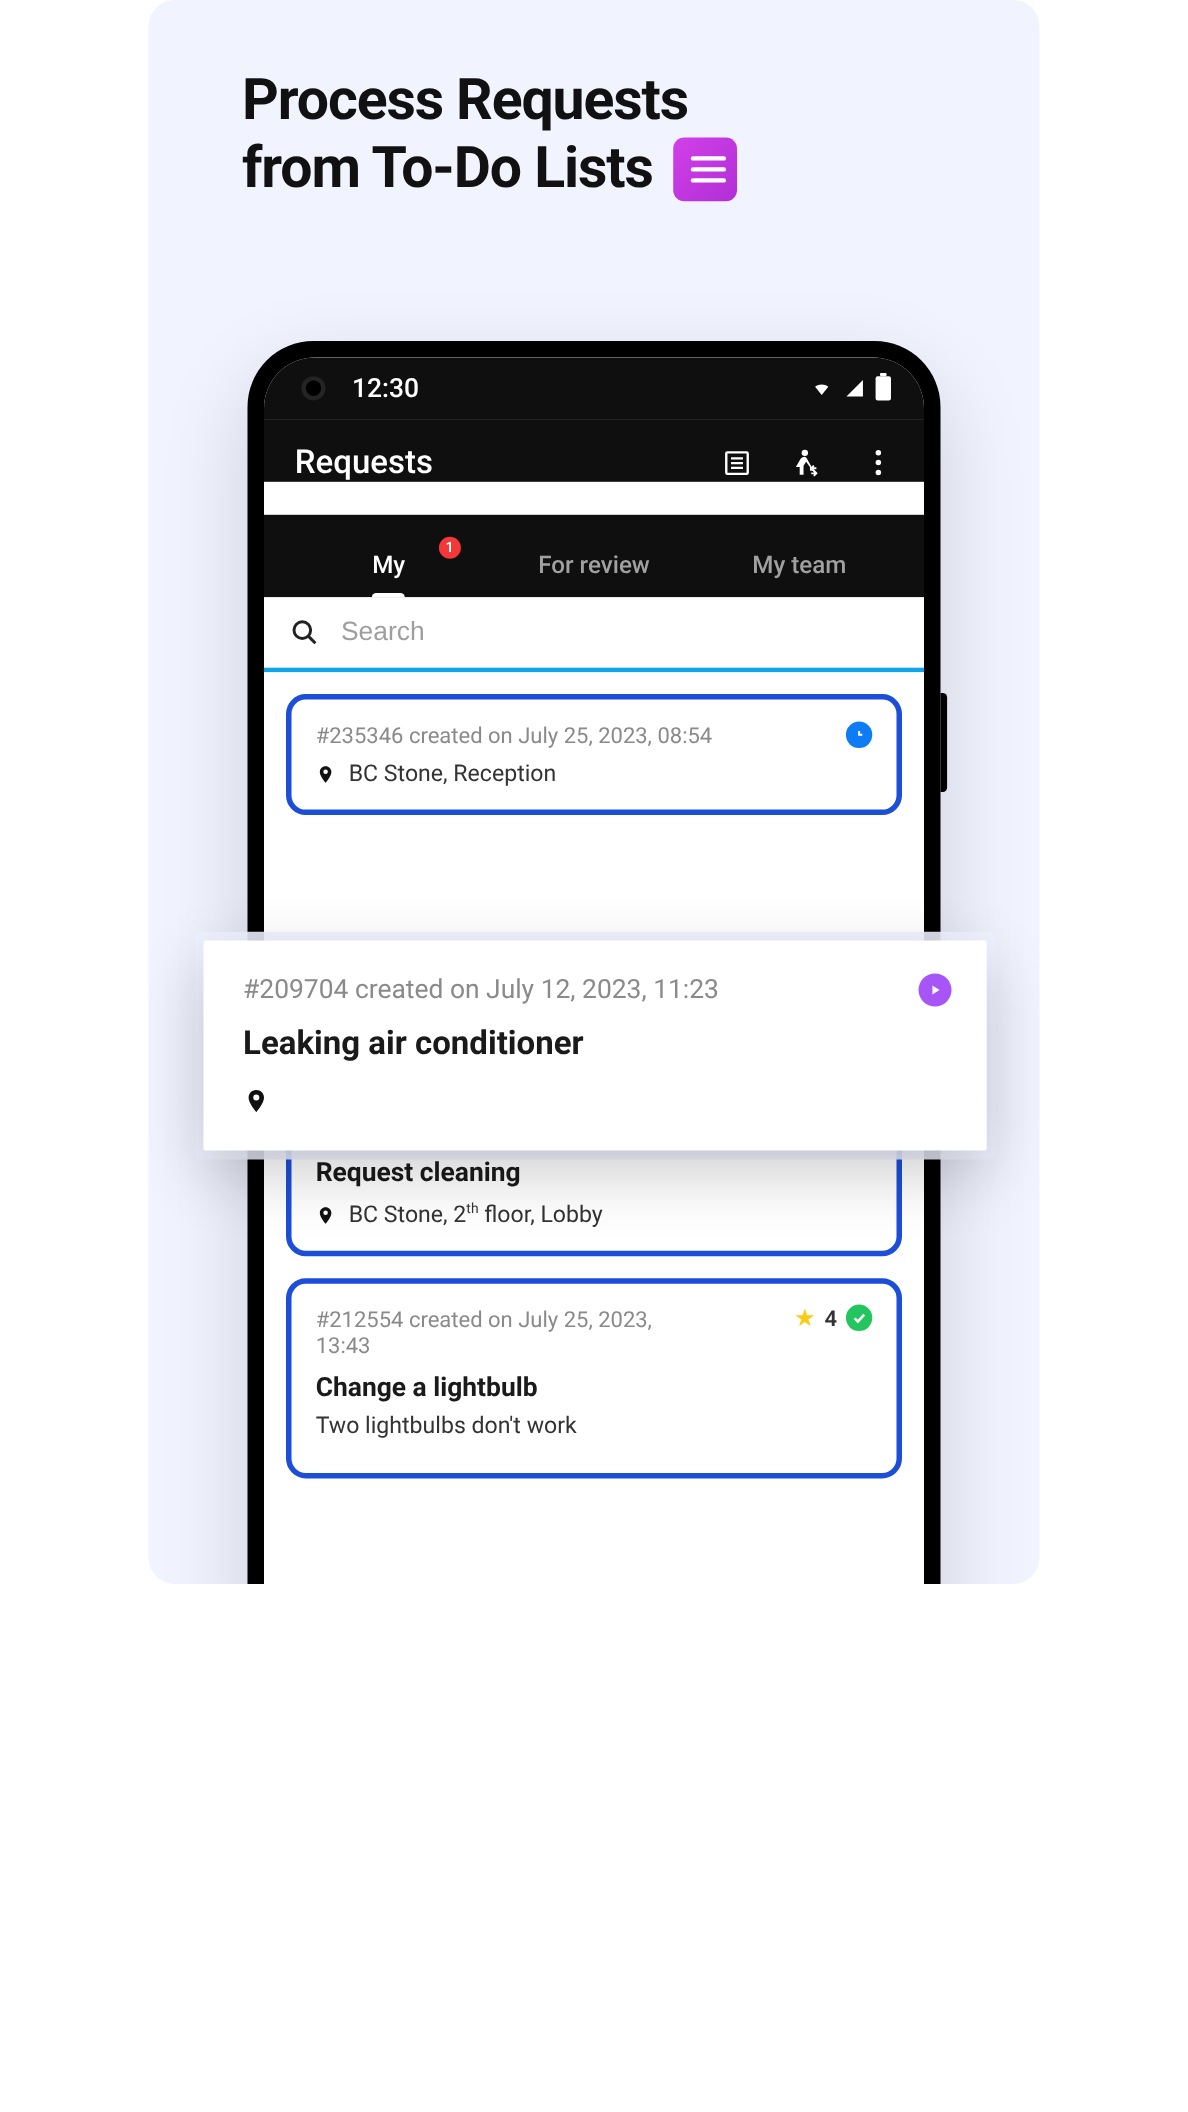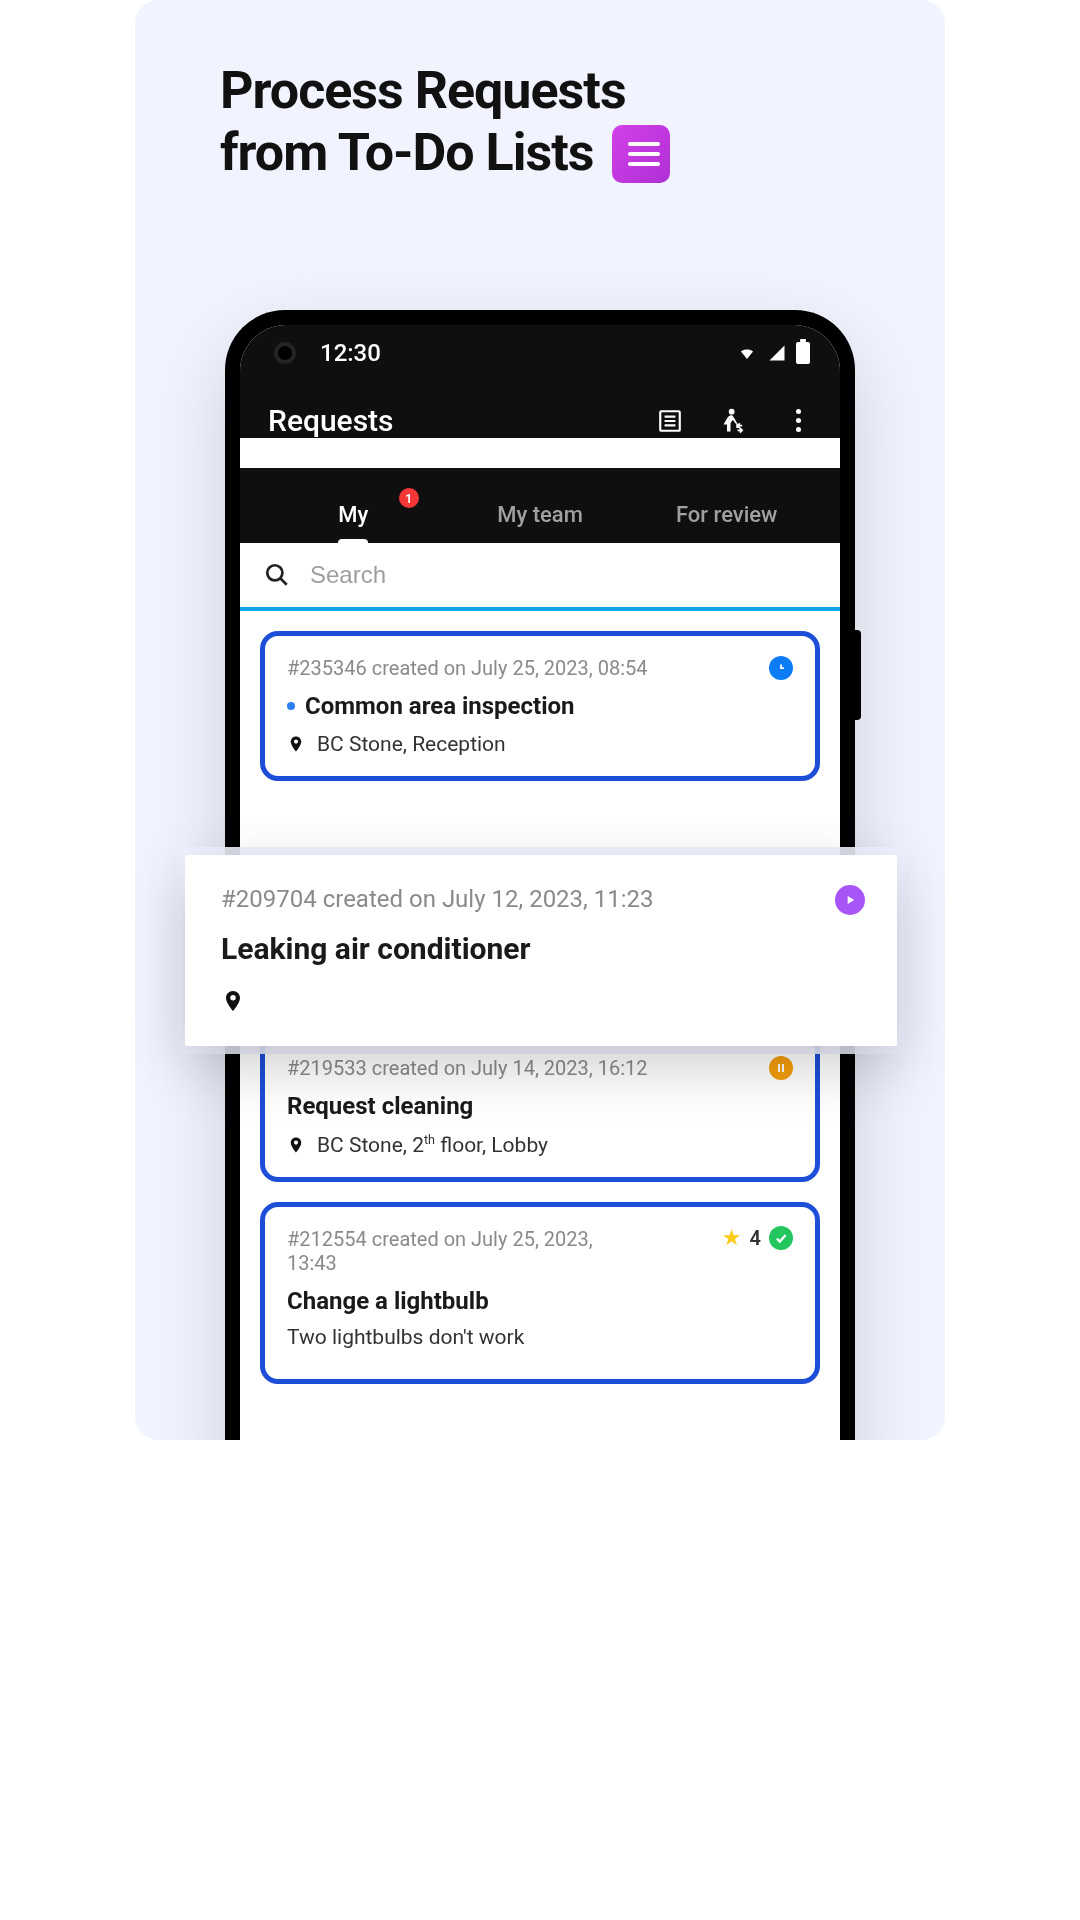--- a/index.html
+++ b/index.html
@@ -427,43 +427,39 @@
             </div>
           </div>
         </div>
 
         <div class="tabs">
           <div class="tab active">
             <span>My</span>
             <span class="badge">1</span>
           </div>
           <div class="tab">
+            <span>For review</span>
+          </div>
+          <div class="tab">
             <span>My team</span>
-          </div>
-          <div class="tab">
-            <span>For review</span>
           </div>
         </div>
 
         <div class="search-bar">
           <svg width="26" height="26" viewBox="0 0 24 24" fill="none" stroke="#222" stroke-width="2.5">
               <circle cx="10" cy="10" r="7"></circle>
               <line x1="21" y1="21" x2="15" y2="15"></line>
             </svg>
           <input class="search-input" placeholder="Search" style="">
         </div>
 
         <div class="cards">
 
           <div class="card">
             <div class="card-meta">#235346 created on July 25, 2023, 08:54</div>
-            <div class="card-title-row">
-              <span class="bullet"></span>
-              <span class="card-title">Common area inspection</span>
-            </div>
             <div class="card-loc">
               <svg width="18" height="22" viewBox="0 0 24 24" fill="#111">
                   <path d="M12 2C8 2 5 5 5 9c0 5 7 13 7 13s7-8 7-13c0-4-3-7-7-7zm0 9.5A2.5 2.5 0 1112 6a2.5 2.5 0 010 5.5z"></path>
                 </svg>
               <span>BC Stone, Reception</span>
             </div>
             <span class="status-icon status-clock">
               <svg width="14" height="14" viewBox="0 0 24 24" fill="none" stroke="#fff" stroke-width="3">
                   <polyline points="12 6 12 12 17 12"></polyline>
                 </svg>

